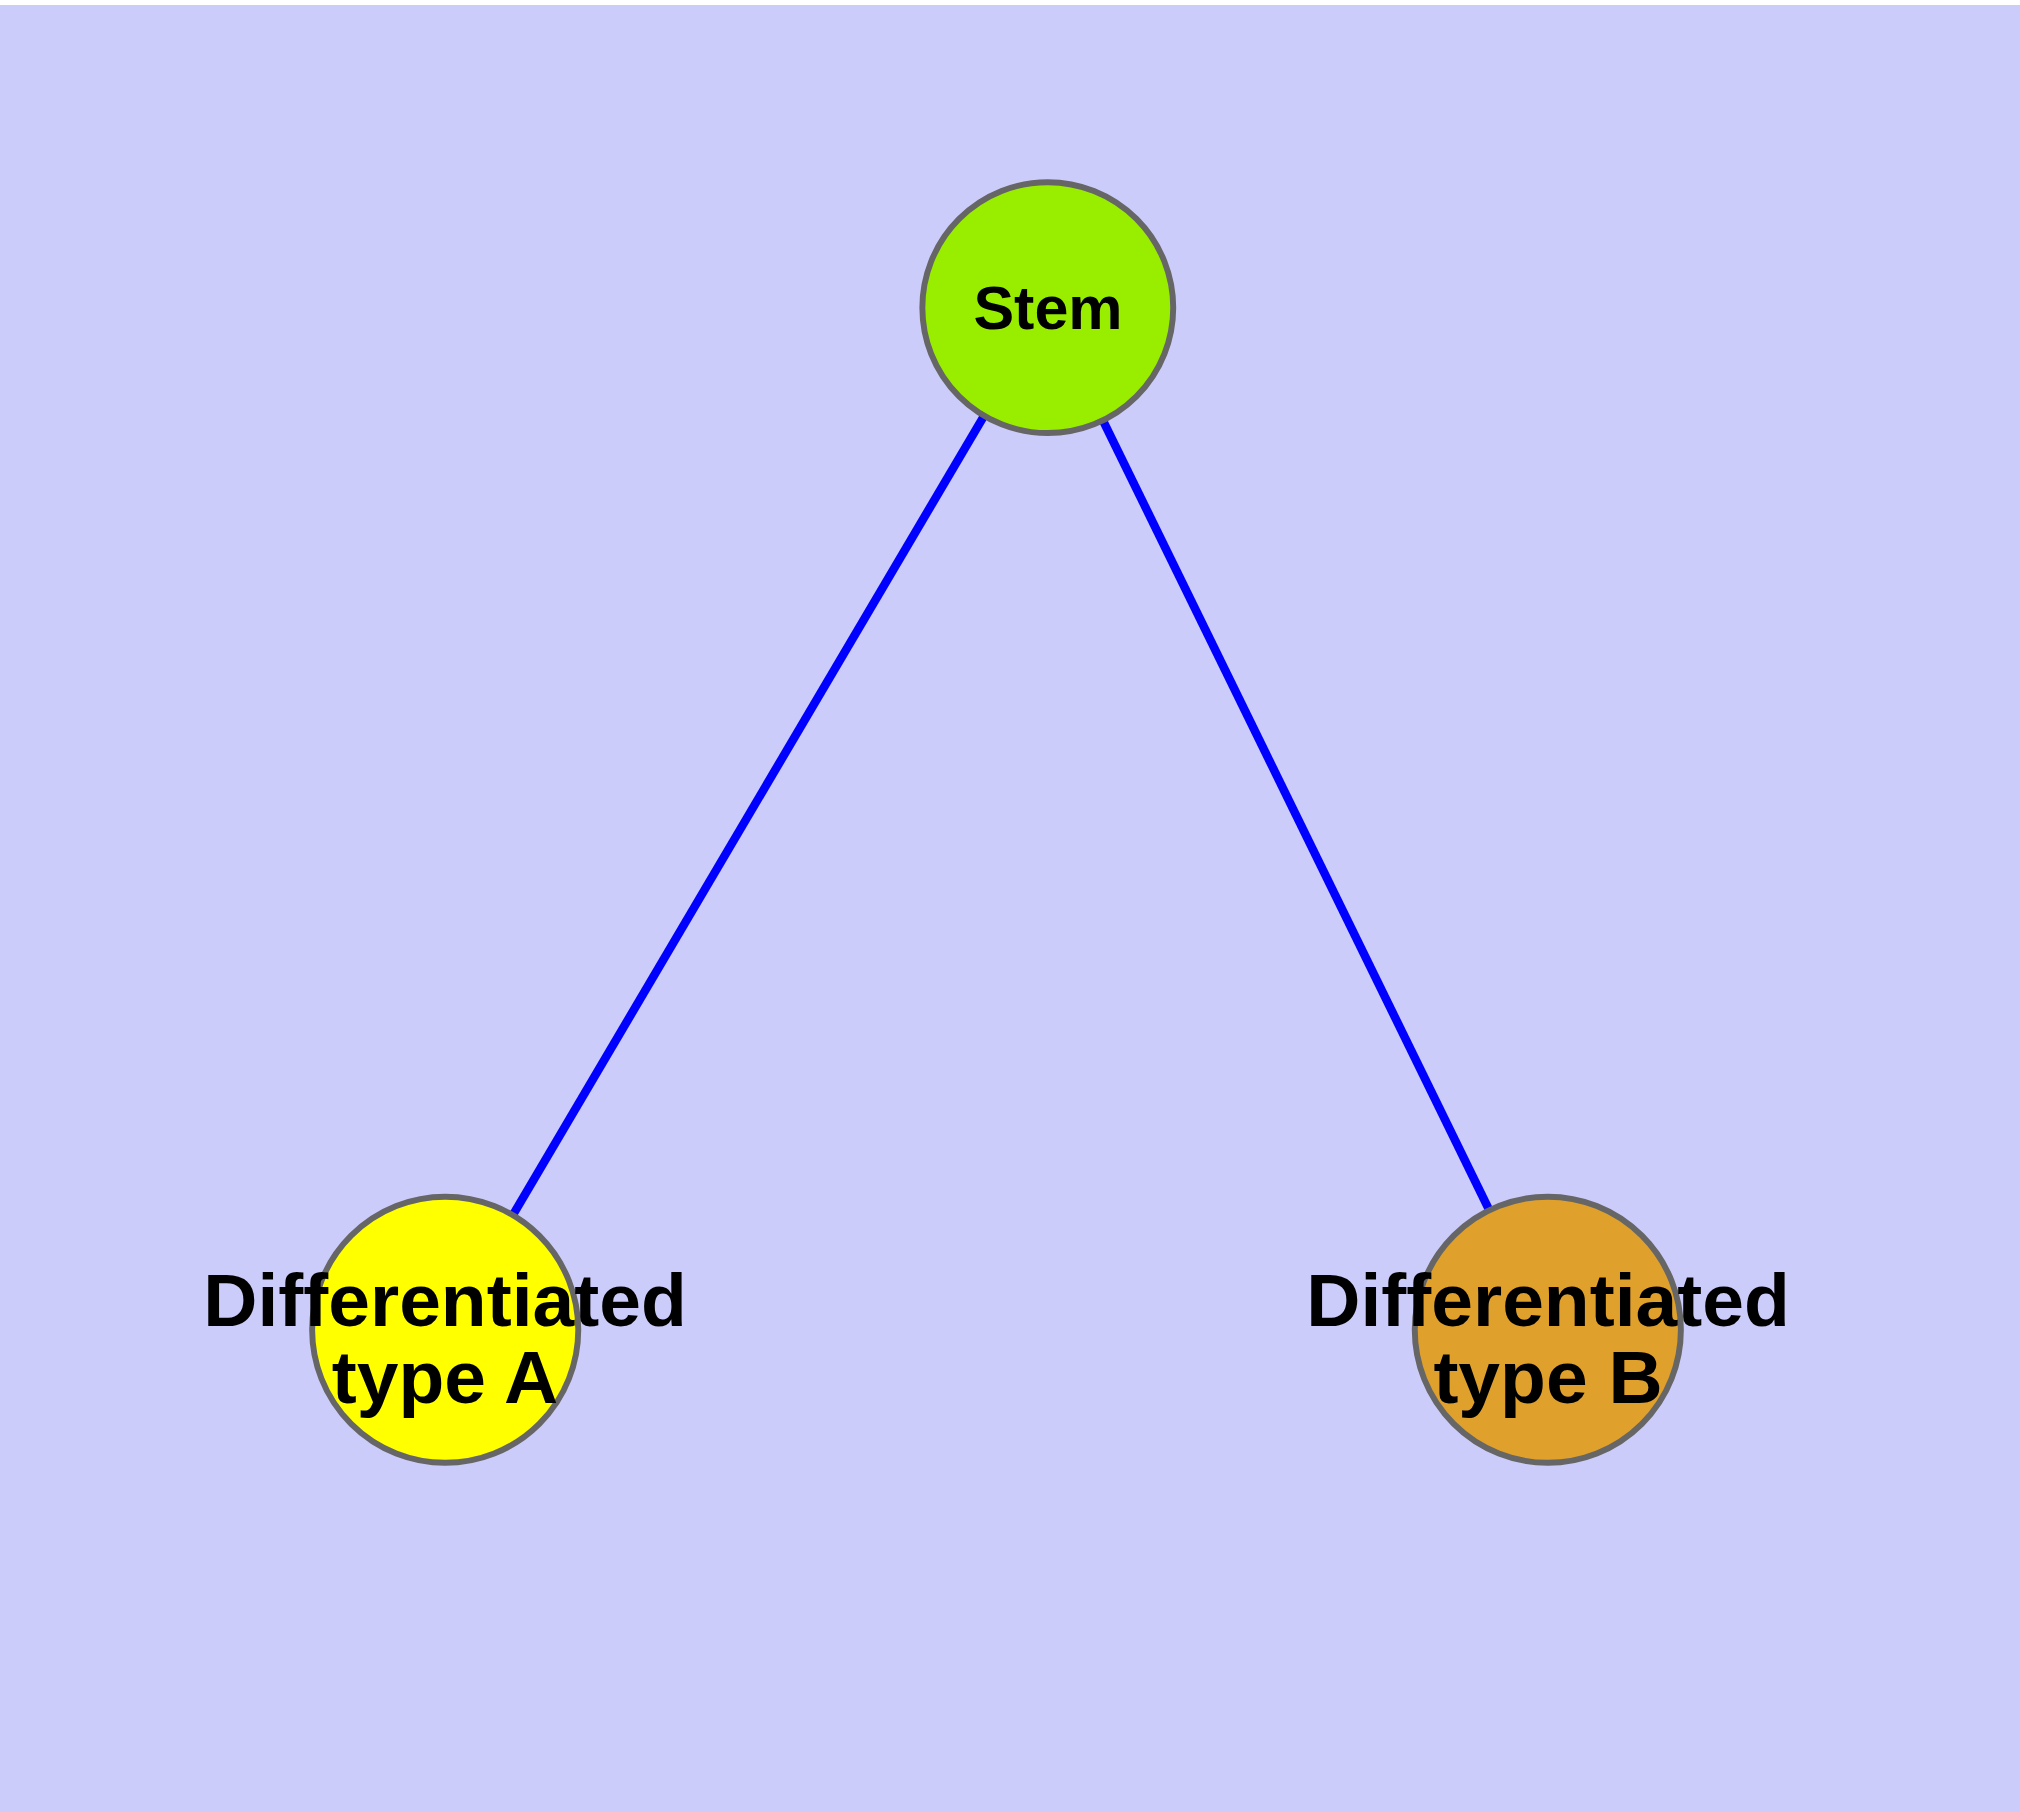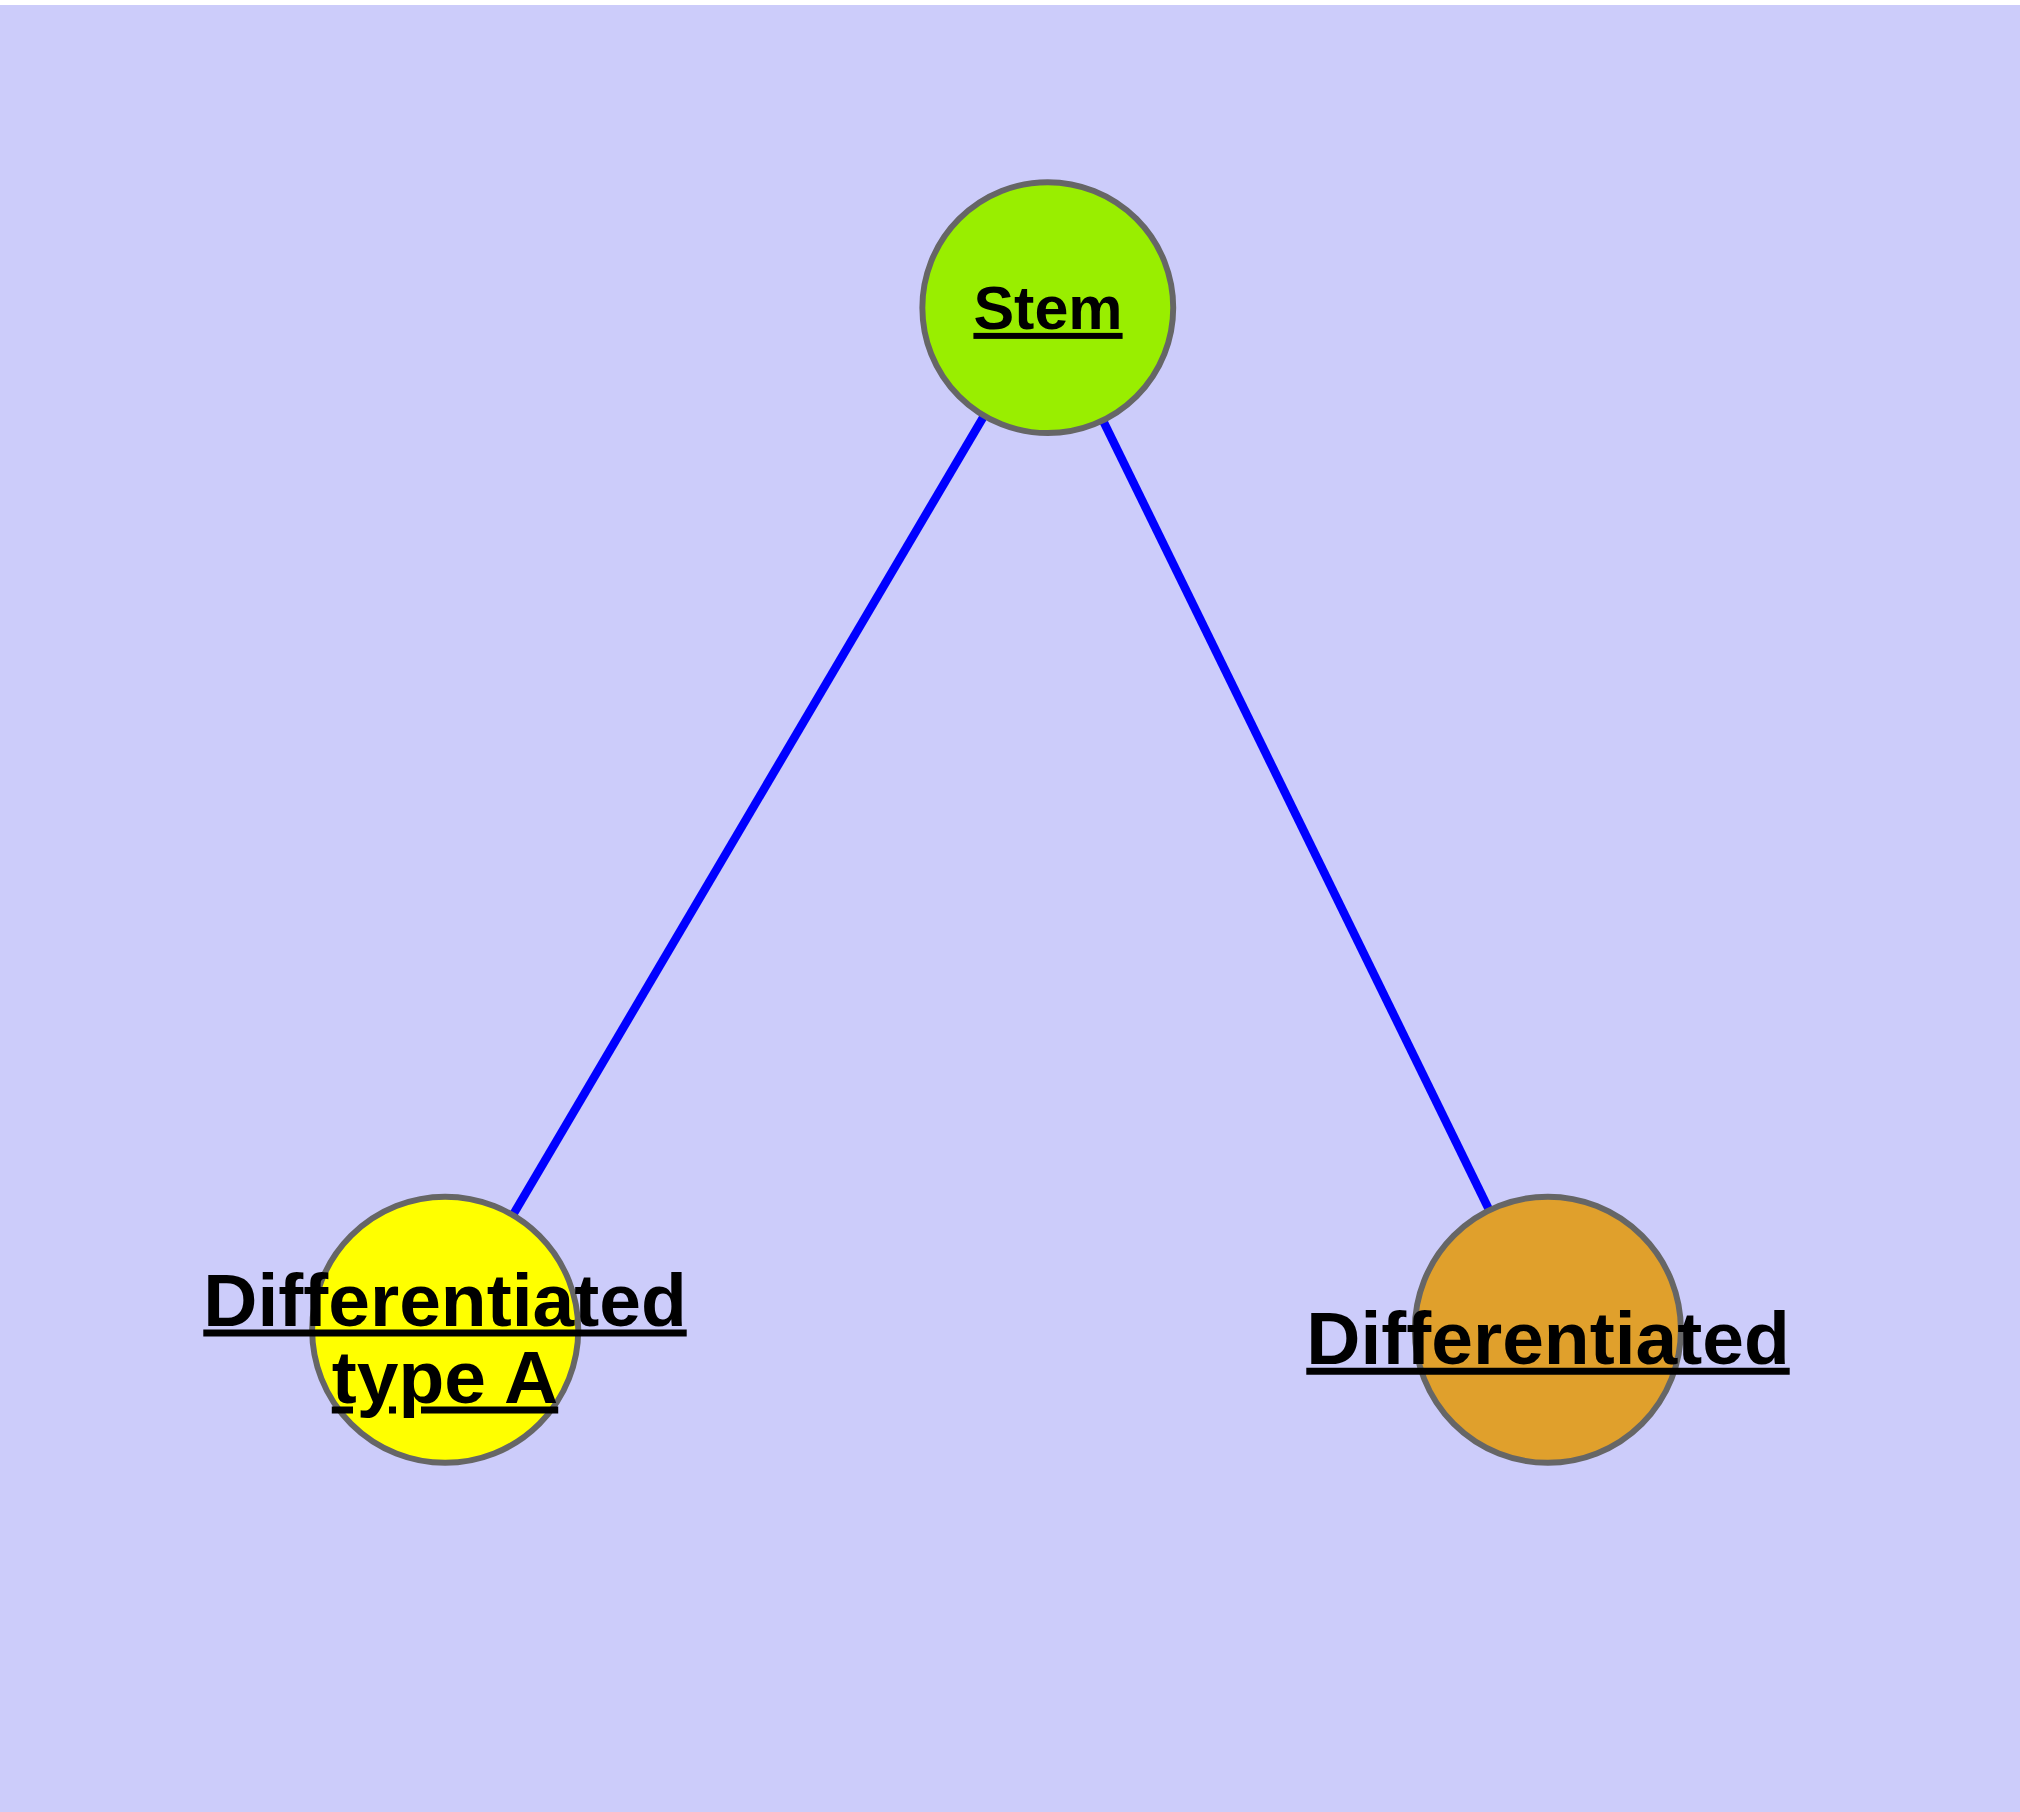--- a/index.html
+++ b/index.html
@@ -32,21 +32,20 @@
   }
   .node-label {
     position: absolute;
     text-align: center;
     color: #000000;
     font-weight: bold;
     line-height: 1.02;
     white-space: pre;
     pointer-events: none;
     transform: translate(-50%, -50%);
-    text-decoration: underline;
   }
   .label-stem {
     font-size: 61px;
   }
   .label-diff {
     font-size: 75px;
     margin-top: 8px;
   }
 </style>
 </head>
@@ -64,17 +63,17 @@
     <g id="nodes-layer">
         <circle cx="1236" cy="363" r="148" fill="#99ee00" stroke="#666666" stroke-width="7"></circle>
         <circle cx="525" cy="1569" r="157" fill="#ffff00" stroke="#666666" stroke-width="7"></circle>
         <circle cx="1826" cy="1569" r="157" fill="#e0a02c" stroke="#666666" stroke-width="7"></circle>
       </g>
   </svg>
 
   <div id="labels-layer">
       <div class="node-label label-stem" style="left: 1048px; top: 308px; font-size: 61px; color: rgb(0, 0, 0);"><div>Stem</div></div>
       <div class="node-label label-diff" style="left: 445px; top: 1330px; font-size: 75px; color: rgb(0, 0, 0);"><div>Differentiated</div><div>type A</div></div>
-      <div class="node-label label-diff" style="left: 1548px; top: 1330px; font-size: 75px; color: rgb(0, 0, 0);"><div>Differentiated</div></div>
+      <div class="node-label label-diff" style="left: 1548px; top: 1330px; font-size: 75px; color: rgb(0, 0, 0);"><div>Differentiated</div><div>type B</div></div>
     </div>
 
 </div>
 
 
 </body></html>

